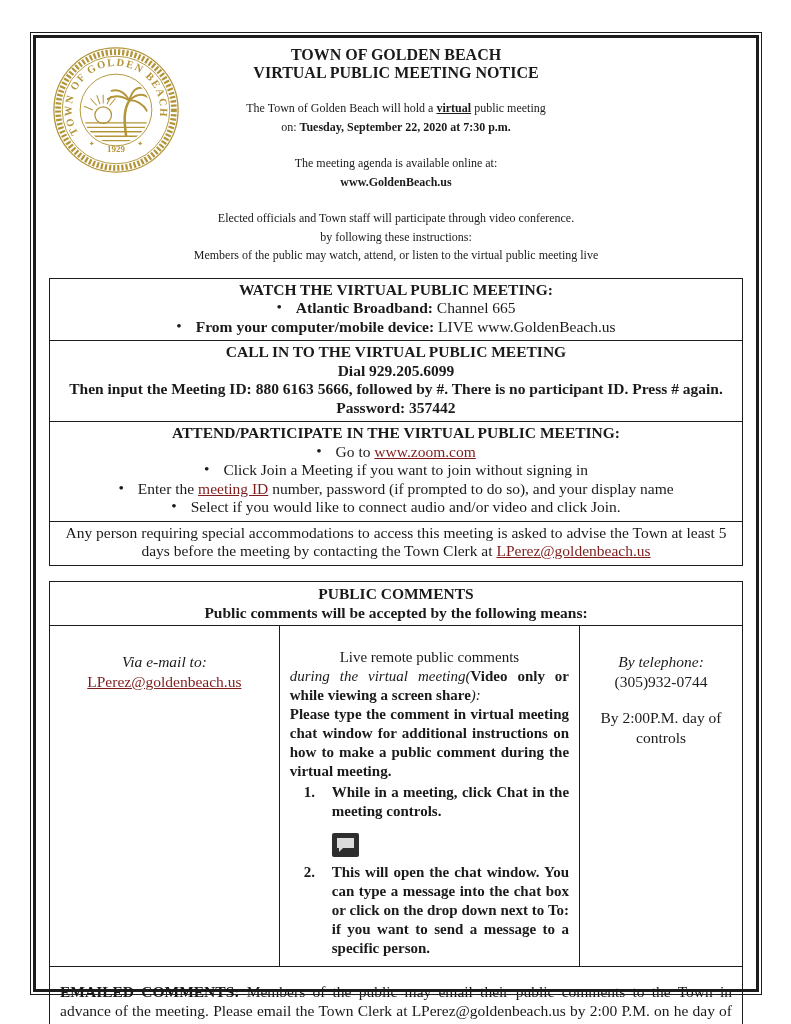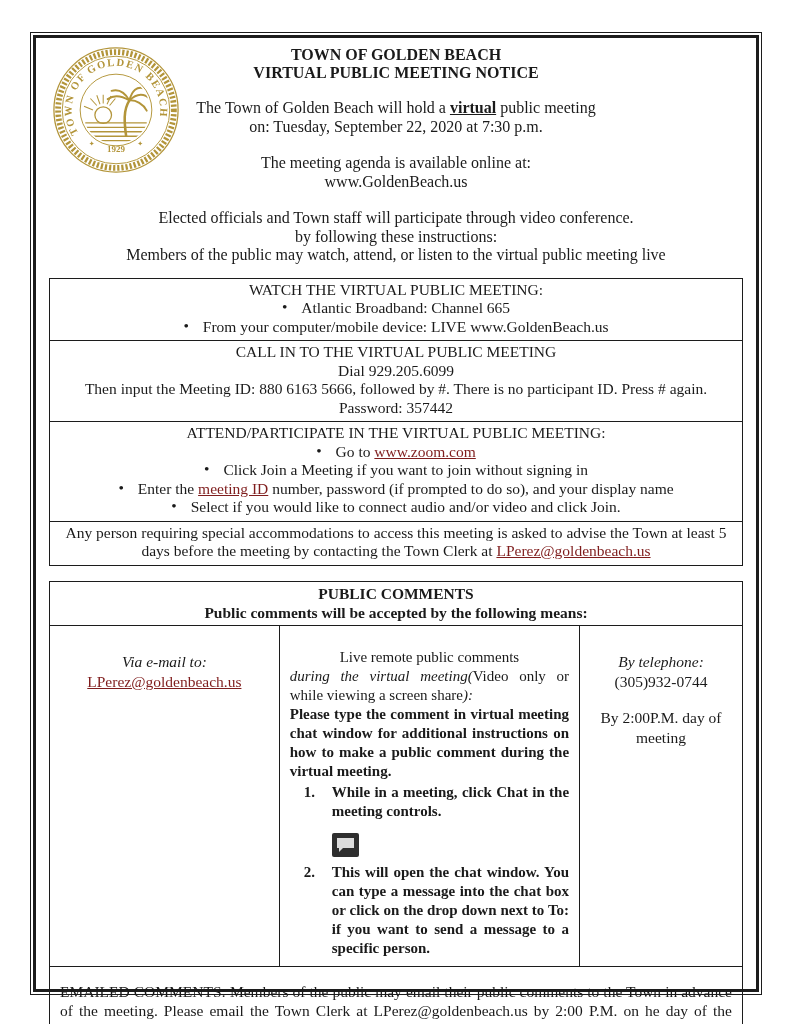--- a/index.html
+++ b/index.html
@@ -15,24 +15,24 @@
   .frame-inner {
     border:3px solid #1c1c1c; box-sizing:border-box;
     width:100%; height:100%; position:relative;
   }
   .content { position:absolute; inset:0; padding:0 6px; box-sizing:border-box; }
 
   .seal { position:absolute; left:16px; top:8px; width:128px; height:128px; }
 
   .center { text-align:center; }
   .doc-title { margin-top:8px; font-weight:bold; font-size:16px; line-height:18px; }
-  .block { font-size:16px; line-height:18.5px; }
+  .block { font-size:12px; line-height:18.5px; }
   .mt-intro { margin-top:17px; }
   .mt-std  { margin-top:18px; }
-  .bold { font-weight:normal; }
+  .bold { font-weight:bold; }
   .ital { font-style:italic; }
   .u-bold { font-weight:bold; text-decoration:underline; }
   a.doclink, .doclink { color:#7f1d1d; text-decoration:underline; cursor:pointer; }
 
   .instr-box { margin:13px 7px 0 7px; border:1px solid #1c1c1c; }
   .instr-row { padding:2px 10px 4px; text-align:center; font-size:15.5px; line-height:18.5px; }
   .instr-row + .instr-row { border-top:1px solid #1c1c1c; }
   .bullet { display:inline-block; margin-right:14px; transform:translateY(-1px); }
 
   .pc-box { margin:15px 7px 0 7px; border:1px solid #1c1c1c; }
@@ -184,21 +184,21 @@
         <div class="rc-step">
           <span class="rc-num">2.</span>
           <span class="rc-text">This will open the chat window. You can type a message into the chat box or click on the drop down next to To: if you want to send a message to a specific person.</span>
         </div>
       </div>
       <div class="pc-col-phone">
         <div class="ital">By telephone:</div>
         <div>(305)932-0744</div>
         <div class="deadline">
           <div>By 2:00P.M. day of</div>
-          <div>meeting</div>
+          <div>controls</div>
         </div>
       </div>
     </div>
     <div class="pc-emailed">
       <span class="bold">EMAILED COMMENTS:</span><span> Members of the public may email their public comments to the Town in advance of the meeting. Please email the Town Clerk at LPerez@goldenbeach.us by 2:00 P.M. on he day of the meeting with the subject line “PUBLIC COMMENT” and the following information in the body of the email: Your Name, Address, Telephone Number, if you are a hired Consultant or Town Employee, and/or representing an</span>
     </div>
   </div>
 
 </div>
 </div>

